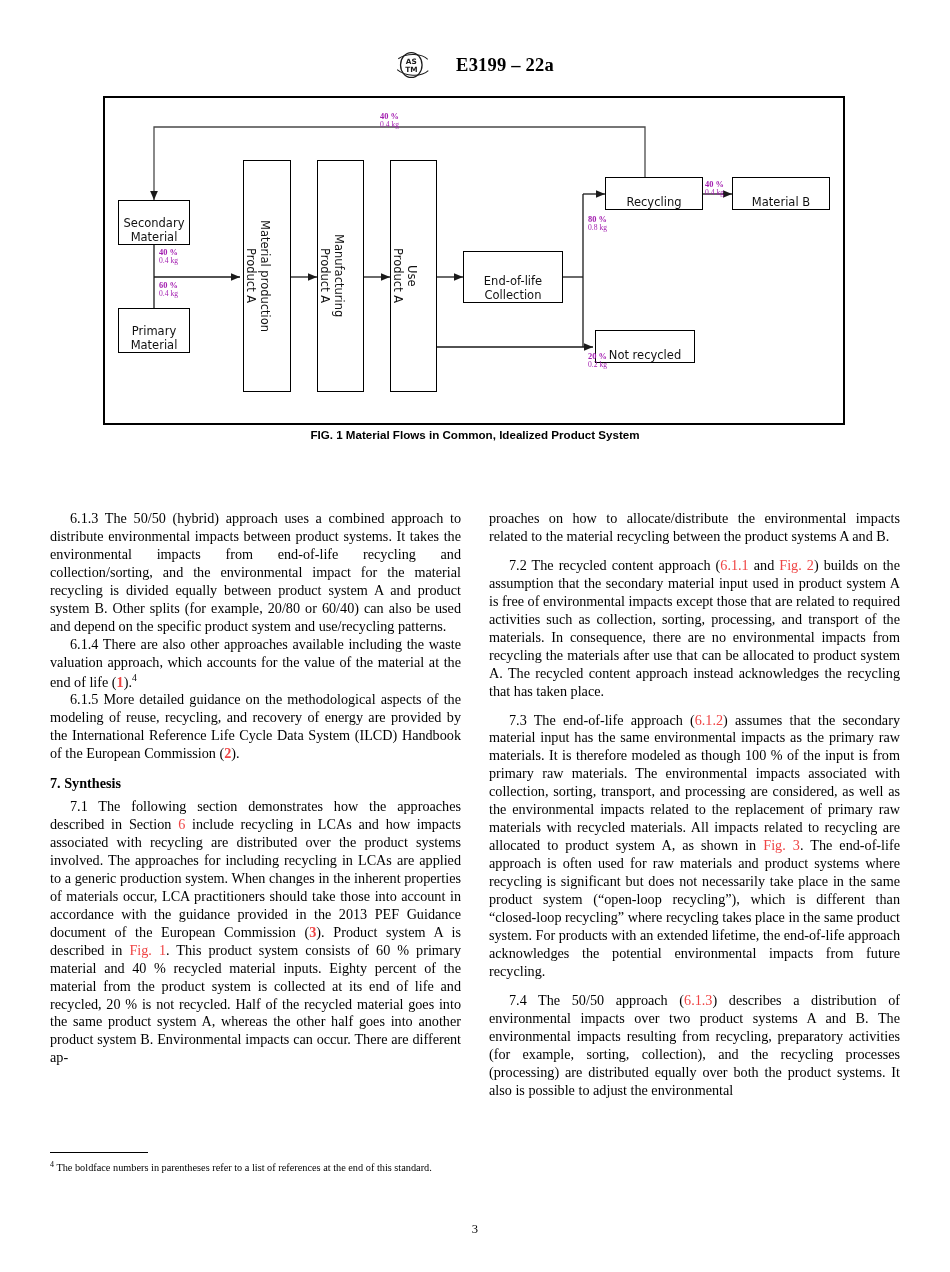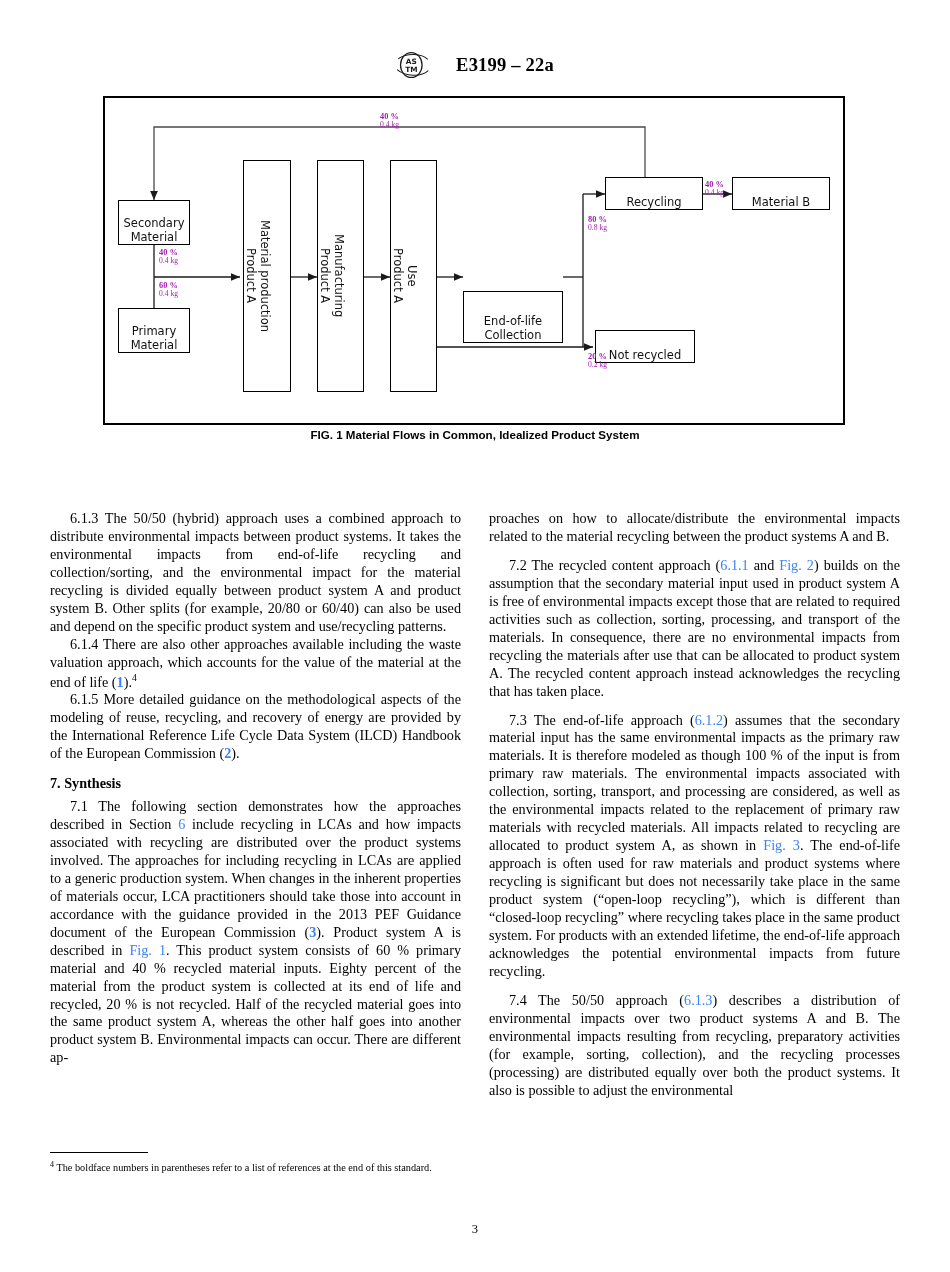--- a/index.html
+++ b/index.html
@@ -129,21 +129,21 @@
     text-indent: 20px;
   }
   p.para.gap { margin-top: 11px; }
   h3.section-head {
     font-size: 14.2px;
     font-weight: bold;
     margin: 12px 0 5px 0;
     text-indent: 0;
     text-align: left;
   }
-  .ref { color: #3b82f6; }
+  .ref { color: #ef4444; }
   sup.fn { font-size: 9.6px; vertical-align: super; }
 
   
   .footnote-rule {
     position: absolute;
     left: 50px;
     top: 1152px;
     width: 98px;
     border-top: 1px solid #000;
   }
@@ -251,21 +251,21 @@
       </span>
     </div>
 
     <div class="node vert" style="left:285px; top:62px; width:47px; height:232px;">
       <span>
         <span>Use</span><br>
         <span>Product A</span>
       </span>
     </div>
 
-    <div class="node" style="left:358px; top:153px; width:100px; height:52px;margin-top:40px;">
+    <div class="node" style="left:358px; top:153px; width:100px; height:52px;">
       <span>
         <span>End-of-life</span><br>
         <span>Collection</span>
       </span>
     </div>
 
     <div class="node" style="left:500px; top:79px; width:98px; height:33px;">
       <span>Recycling</span>
     </div>
 

